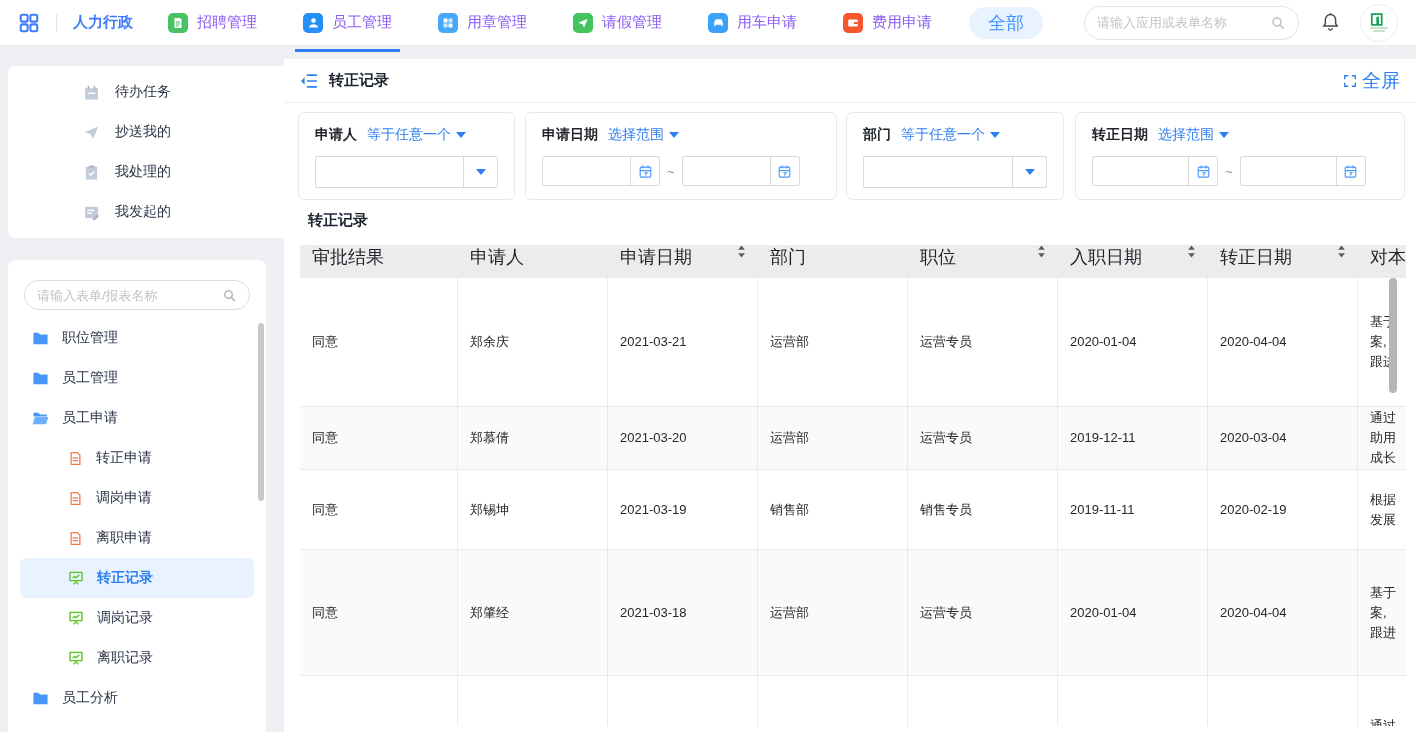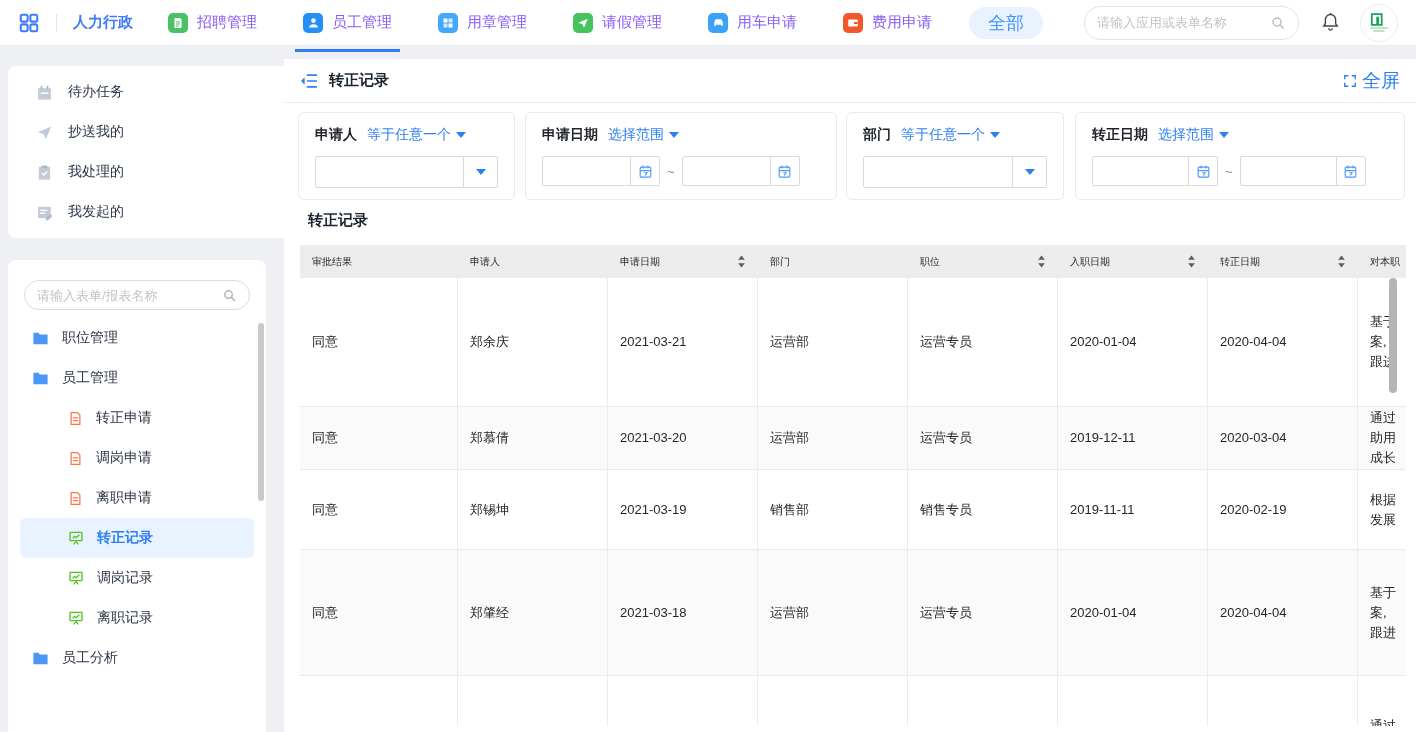--- a/index.html
+++ b/index.html
@@ -30,21 +30,21 @@
     font-family:"Liberation Sans",sans-serif;min-width:0;}
   .tb-search input::placeholder{color:#c3c3c3;}
   .bell{margin:0 20px 0 22px;cursor:pointer;display:flex;}
   .logo-circle{width:38px;height:38px;border-radius:50%;border:1px solid #ededed;display:flex;
     flex-direction:column;align-items:center;justify-content:center;gap:1px;cursor:pointer;}
   .logo-lines{width:18px;height:2px;background:#bfe3cd;border-radius:1px;}
   .logo-lines.short{width:12px;height:1.5px;}
 
   
   .side-card{position:absolute;background:#fff;border-radius:8px;}
-  .side-card.one{left:8px;top:66px;width:290px;height:172px;padding-top:6px;}
+  .side-card.one{left:8px;top:66px;width:290px;height:172px;padding-top:6px;padding-left:47px;}
   .side-card.two{left:8px;top:260px;width:258px;height:482px;border-radius:8px 8px 0 0;overflow:hidden;}
   .q-item{height:40px;display:flex;align-items:center;cursor:pointer;}
   .q-item .qicon{margin-left:28px;margin-right:15px;display:flex;}
   .q-item .qlabel{font-size:14px;color:#2b3547;}
   .side-search{margin:20px 16px 8px;height:30px;border:1px solid #dcdcdc;border-radius:16px;
     display:flex;align-items:center;padding:0 12px;}
   .side-search input{border:none;outline:none;flex:1;font-size:13px;background:transparent;min-width:0;
     font-family:"Liberation Sans",sans-serif;color:#555;}
   .side-search input::placeholder{color:#c3c3c3;}
   .tree-item{height:40px;display:flex;align-items:center;font-size:14px;color:#2b3547;cursor:pointer;}
@@ -81,21 +81,21 @@
   .datebox{height:30px;border:1px solid #d9d9d9;border-radius:2px;display:flex;background:#fff;}
   .f1 .datebox{width:118px;} .f3 .datebox{width:126px;}
   .datebox .db-body{flex:1;}
   .datebox .db-cal{width:29px;border-left:1px solid #d9d9d9;display:flex;align-items:center;justify-content:center;cursor:pointer;}
   .tilde{color:#8a8a8a;font-size:13px;margin:0 7px;}
 
   .table-title{position:absolute;left:24px;top:152px;font-size:15px;font-weight:bold;color:#1b2430;}
   .table-clip{position:absolute;left:16px;top:186px;right:10px;bottom:6px;overflow:hidden;}
   .tbl{width:1208px;}
   .thead{display:flex;height:33px;background:#ececec;}
-  .th{width:150px;padding:0 12px;display:flex;align-items:center;font-size:10px;color:#1f2329;}
+  .th{width:150px;padding:0 12px;display:flex;align-items:flex-start;font-size:18px;color:#1f2329;}
   .th:first-child{width:158px;}
   .th .sort{margin-left:auto;display:flex;cursor:pointer;}
   .tr{display:flex;border-bottom:1px solid #ebebeb;background:#fff;}
   .tr:nth-child(even){background:#fafafa;}
   .tr:nth-child(1){height:129px;} .tr:nth-child(2){height:63px;} .tr:nth-child(3){height:80px;}
   .tr:nth-child(4){height:126px;} .tr:nth-child(5){height:120px;}
   .td{width:150px;padding:0 12px;display:flex;align-items:center;font-size:13px;color:#262626;
     border-right:1px solid #ebebeb;white-space:pre-line;line-height:20px;}
   .td:first-child{width:158px;}
   .table-scrollbar{position:absolute;left:1105px;top:219px;width:8px;height:115px;background:#b5b5b5;border-radius:4px;}
@@ -266,20 +266,29 @@
         <span class="tlabel">职位管理</span>
       </div>
       <div class="tree-item">
         <span class="ticon svg">
           <svg width="17" height="15" viewBox="0 0 24 20">
             <path d="M2 2h7l2.2 2.5H22V18H2z" fill="#4a97fa"></path>
           </svg>
         </span>
         <span class="tlabel">员工管理</span>
       </div>
+      <div class="tree-item">
+        <span class="ticon svg">
+          <svg width="17" height="15" viewBox="0 0 24 20">
+            <path d="M2 2h7l2.2 2.5H21V7H2z" fill="#4a97fa"></path>
+            <path d="M4 8h19l-3 10H1z" fill="#6fb0fc"></path>
+          </svg>
+        </span>
+        <span class="tlabel">员工申请</span>
+      </div>
       <div class="tree-item sub">
         <span class="ticon svg">
           <svg width="15" height="15" viewBox="0 0 24 24">
             <g fill="none" stroke="#f5774a" stroke-width="2">
               <path d="M5 2.5h10l4 4v15H5z"></path>
               <path d="M8.5 11h7M8.5 15.5h7" stroke-linecap="round"></path>
             </g>
           </svg>
         </span>
         <span class="tlabel">转正申请</span>

